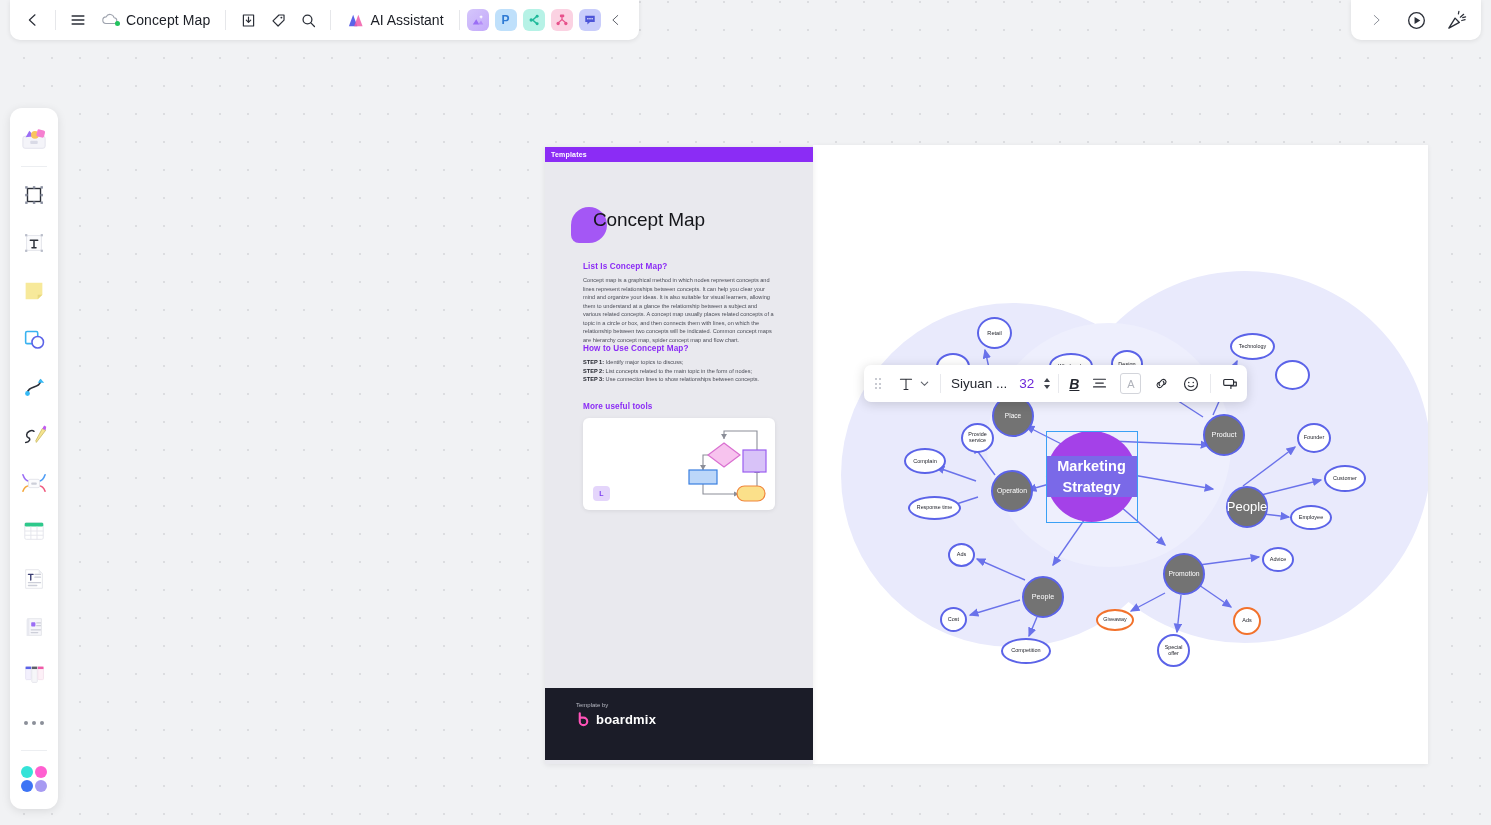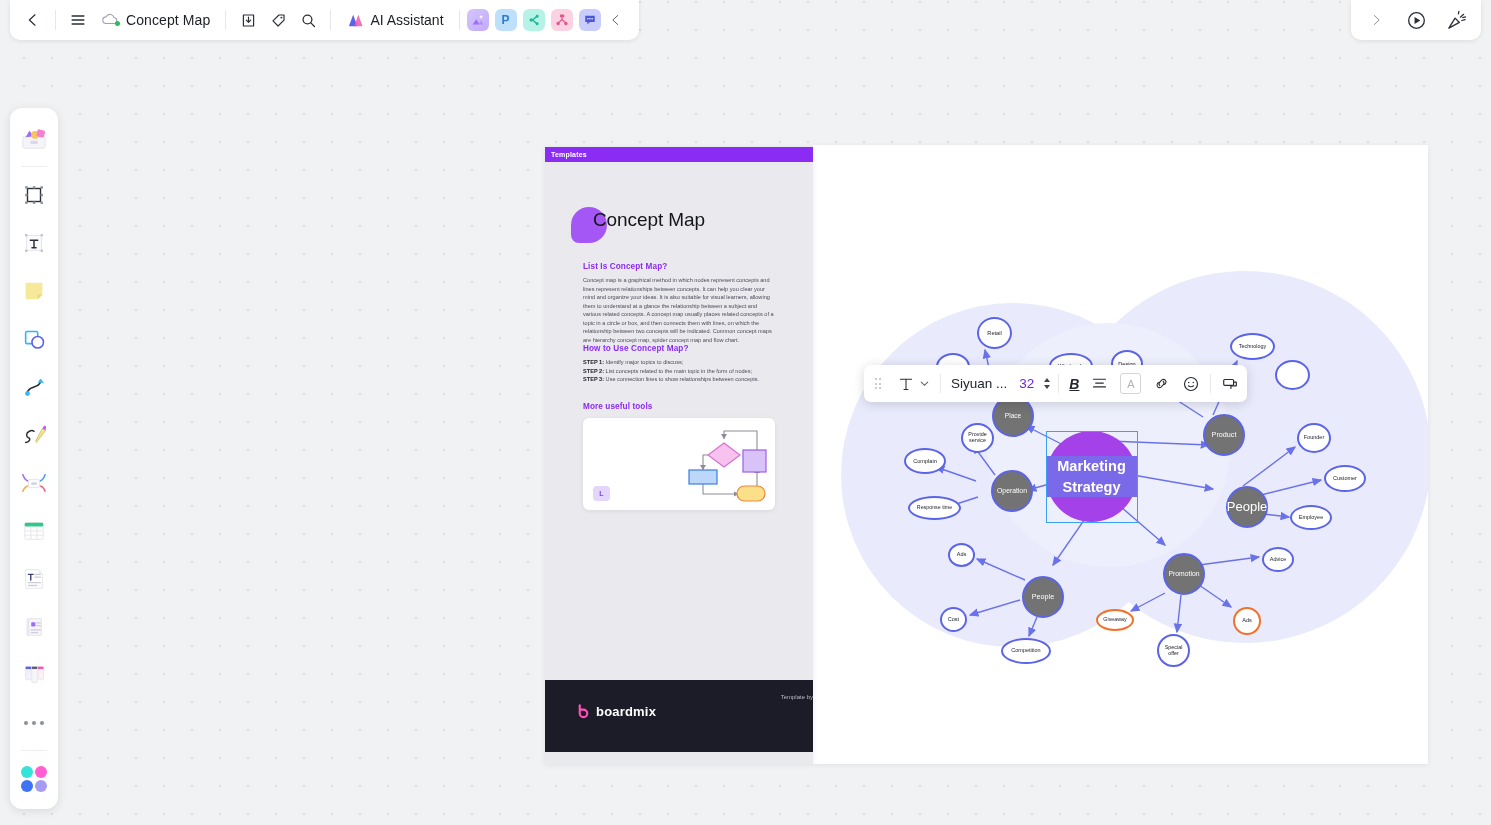--- a/index.html
+++ b/index.html
@@ -162,25 +162,24 @@
   .card-title { font-size: 7.6px; font-weight: bold; color: #15161a; }
   .card-p { font-size: 5.2px; color: #575a64; line-height: 1.55; margin-top: 4px; }
   .kbd {
     position: absolute; left: 10px; bottom: 9px;
     width: 17px; height: 15px; border-radius: 4px;
     background: #e4d5fb; color: #7c3ff0;
     font-size: 7px; font-weight: bold;
     display: flex; align-items: center; justify-content: center;
   }
   .tpl-footer {
-    position: absolute; left: 0; bottom: 12px;
+    position: absolute; left: 0; bottom: 4px;
     width: 100%; height: 72px;
     background: #1b1c28;
     padding: 14px 0 0 31px;
-    text-align: right;
   }
   .tpl-footer-l { font-size: 6px; color: #b8bac4; }
   .brand { display: flex; align-items: center; gap: 5px; margin-top: 4px; }
   .brand-name { font-size: 13px; font-weight: bold; color: #ffffff; letter-spacing: .2px; }
 
   
   .frame {
     position: absolute; left: 813px; top: 145px;
     width: 615px; height: 619px;
     background: #ffffff;

